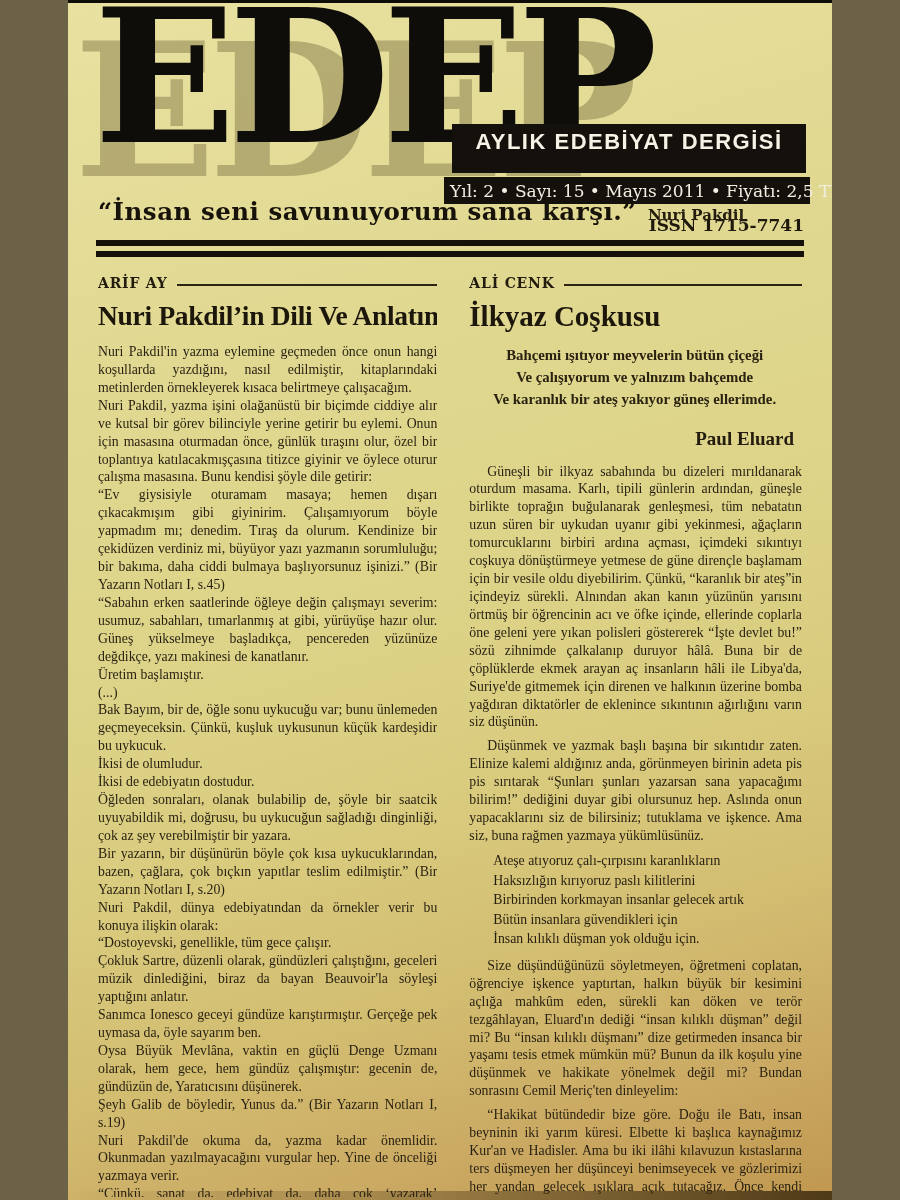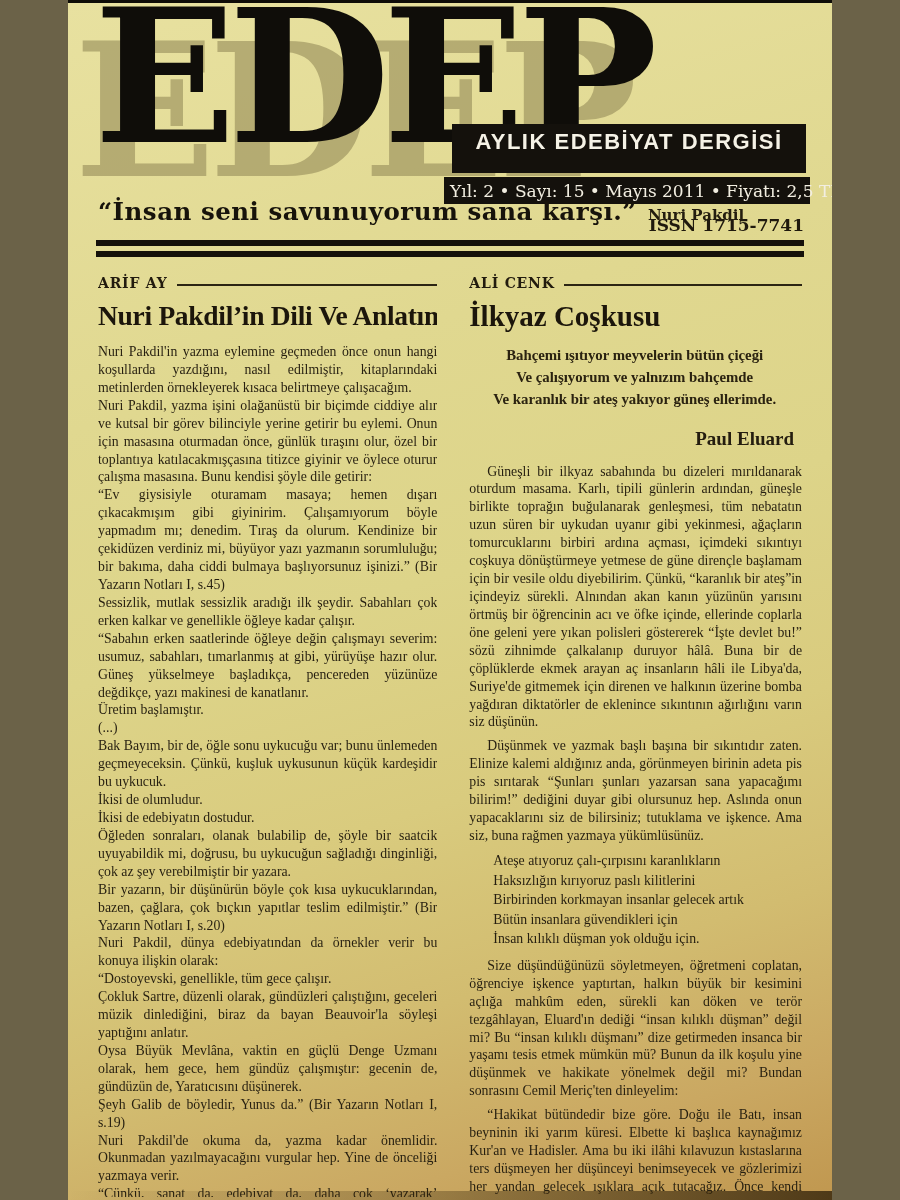--- a/index.html
+++ b/index.html
@@ -128,32 +128,32 @@
     <article class="col col-left">
       <div class="byline">
         <span>ARİF AY</span>
         <span class="rule"></span>
       </div>
       <h1 class="article-title">Nuri Pakdil’in Dili Ve Anlatımı</h1>
       <div class="body-text">
           <p class="para">Nuri Pakdil'in yazma eylemine geçmeden önce onun hangi koşullarda yazdığını, nasıl edilmiştir, kitaplarındaki metinlerden örnekleyerek kısaca belirtmeye çalışacağım.</p>
           <p class="para">Nuri Pakdil, yazma işini olağanüstü bir biçimde ciddiye alır ve kutsal bir görev bilinciyle yerine getirir bu eylemi. Onun için masasına oturmadan önce, günlük tıraşını olur, özel bir toplantıya katılacakmışçasına titizce giyinir ve öylece oturur çalışma masasına. Bunu kendisi şöyle dile getirir:</p>
           <p class="para">“Ev giysisiyle oturamam masaya; hemen dışarı çıkacakmışım gibi giyinirim. Çalışamıyorum böyle yapmadım mı; denedim. Tıraş da olurum. Kendinize bir çekidüzen verdiniz mi, büyüyor yazı yazmanın sorumluluğu; bir bakıma, daha ciddi bulmaya başlıyorsunuz işinizi.” (Bir Yazarın Notları I, s.45)</p>
-          <p class="para">Sessizlik, mutlak sessizlik aradığı ilk şeydir. Sabahları çok erken kalkar ve genellikle öğleye kadar çalışır.</p>
           <p class="para">“Sabahın erken saatlerinde öğleye değin çalışmayı severim: usumuz, sabahları, tımarlanmış at gibi, yürüyüşe hazır olur. Güneş yükselmeye başladıkça, pencereden yüzünüze değdikçe, yazı makinesi de kanatlanır.</p>
           <p class="para">Üretim başlamıştır.</p>
           <p class="para">(...)</p>
           <p class="para">Bak Bayım, bir de, öğle sonu uykucuğu var; bunu ünlemeden geçmeyeceksin. Çünkü, kuşluk uykusunun küçük kardeşidir bu uykucuk.</p>
           <p class="para">İkisi de olumludur.</p>
           <p class="para">İkisi de edebiyatın dostudur.</p>
           <p class="para">Öğleden sonraları, olanak bulabilip de, şöyle bir saatcik uyuyabildik mi, doğrusu, bu uykucuğun sağladığı dinginliği, çok az şey verebilmiştir bir yazara.</p>
           <p class="para">Bir yazarın, bir düşünürün böyle çok kısa uykucuklarından, bazen, çağlara, çok bıçkın yapıtlar teslim edilmiştir.” (Bir Yazarın Notları I, s.20)</p>
           <p class="para">Nuri Pakdil, dünya edebiyatından da örnekler verir bu konuya ilişkin olarak:</p>
           <p class="para">“Dostoyevski, genellikle, tüm gece çalışır.</p>
           <p class="para">Çokluk Sartre, düzenli olarak, gündüzleri çalıştığını, geceleri müzik dinlediğini, biraz da bayan Beauvoir'la söyleşi yaptığını anlatır.</p>
+          <p class="para">Sanımca Ionesco geceyi gündüze karıştırmıştır. Gerçeğe pek uymasa da, öyle sayarım ben.</p>
           <p class="para">Oysa Büyük Mevlâna, vaktin en güçlü Denge Uzmanı olarak, hem gece, hem gündüz çalışmıştır: gecenin de, gündüzün de, Yaratıcısını düşünerek.</p>
           <p class="para">Şeyh Galib de böyledir, Yunus da.” (Bir Yazarın Notları I, s.19)</p>
           <p class="para">Nuri Pakdil'de okuma da, yazma kadar önemlidir. Okunmadan yazılmayacağını vurgular hep. Yine de önceliği yazmaya verir.</p>
           <p class="para">“Çünkü, sanat da, edebiyat da, daha çok ‘yazarak’ algılanabilen bir</p>
         </div>
       <div class="continuation">(Devamı 2. sayfada)</div>
     </article>
 
     <article class="col col-right">
       <div class="byline">

